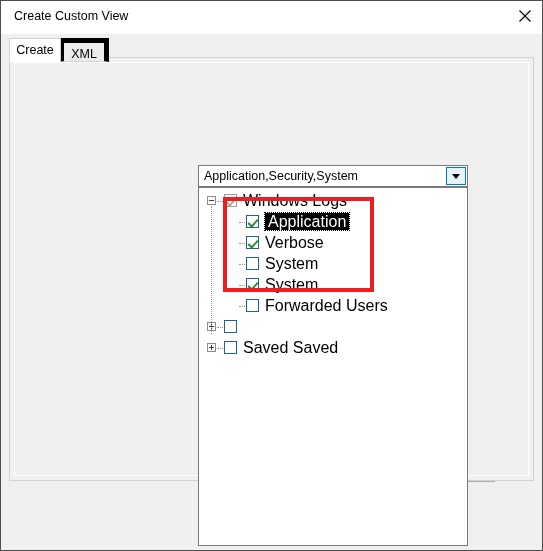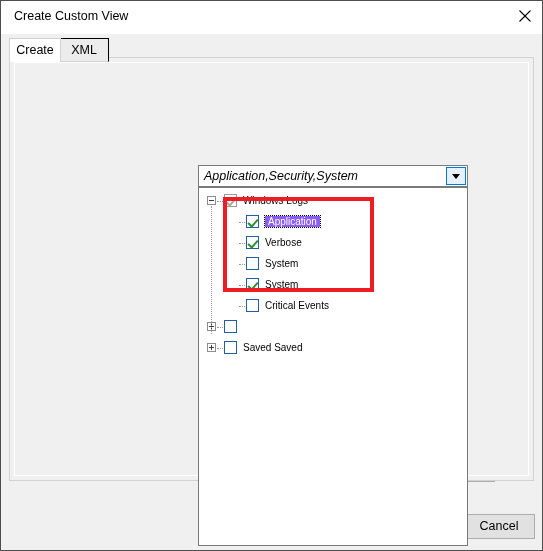--- a/index.html
+++ b/index.html
@@ -17,21 +17,21 @@
   .titlebar{position:absolute;left:0;top:0;width:541px;height:33px;background:#ffffff;}
   .title-text{position:absolute;left:13px;top:8px;font-size:12.5px;color:#000;white-space:nowrap;}
   .close-btn{position:absolute;left:508px;top:0;width:33px;height:31px;cursor:default;}
   .close-btn svg{position:absolute;left:10px;top:9px;}
 
   
   .tabstrip{position:absolute;left:0;top:33px;width:541px;height:28px;background:#f0f0f0;}
   .tab{position:absolute;top:4px;height:24px;box-sizing:border-box;
        font-size:12.5px;line-height:22px;text-align:center;cursor:default;}
   .tab.active{left:8px;width:52px;background:#ffffff;border:1px solid #d2d2d2;border-bottom:none;z-index:3;}
-  .tab.inactive{left:58px;width:50px;background:#ececec;border:1px solid #000000;border-bottom:1px solid #d2d2d2;z-index:2;}
+  .tab.inactive{left:58px;width:50px;background:#ececec;border:5px solid #000000;border-bottom:1px solid #d2d2d2;z-index:2;}
 
   
   .tabpage{position:absolute;left:8px;top:56px;width:525px;height:424px;
            background:#f0f0f0;border:1px solid #d2d2d2;box-sizing:border-box;z-index:1;}
   .inner-panel{position:absolute;left:4px;top:4px;width:515px;height:414px;
                background:#f0f0f0;border:1px solid #ffffff;box-sizing:border-box;}
 
   
   .lbl{position:absolute;font-size:12.5px;color:#000;white-space:nowrap;}
   .u{text-decoration:underline;}
@@ -66,40 +66,40 @@
   .rb.sel::after{content:"";position:absolute;left:3px;top:3px;width:5px;height:5px;
       border-radius:50%;background:#000;}
 
   
   .btn{position:absolute;box-sizing:border-box;background:#e1e1e1;border:1px solid #adadad;
        font-size:12.5px;text-align:center;cursor:default;}
   .btn span{display:block;line-height:21px;}
 
   
   .evcombo{position:absolute;left:197px;top:164px;width:270px;height:22px;
-           box-sizing:border-box;background:#ffffff;border:1px solid #7a7a7a;z-index:20;font-style:italic;}
+           box-sizing:border-box;background:#ffffff;border:1px solid #7a7a7a;z-index:20;}
   .evcombo .cval{position:absolute;left:5px;top:3px;font-size:12.5px;white-space:nowrap;}
   .evcombo .btnbox{position:absolute;right:1px;top:1px;width:20px;height:18px;
                    background:#e5f1fb;border:1px solid #0078d7;box-sizing:border-box;}
   .evcombo .btnbox .tri{position:absolute;left:5px;top:6px;width:0;height:0;
                    border-left:4px solid transparent;border-right:4px solid transparent;
                    border-top:5px solid #000;}
 
   
   .treepanel{position:absolute;left:197px;top:186px;width:270px;height:359px;
              background:#ffffff;border:1px solid #7a7a7a;box-sizing:border-box;z-index:19;}
-  .tnode{position:absolute;height:18px;white-space:nowrap;font-size:10px;cursor:default;}
+  .tnode{position:absolute;height:18px;white-space:nowrap;font-size:16px;cursor:default;}
   .tcb{position:absolute;top:2px;width:13px;height:13px;box-sizing:border-box;
        background:#fff;border:1px solid #1f5fa8;}
   .tcb.checked::after{content:"";position:absolute;left:3px;top:1px;width:4px;height:8px;
        border:solid #2e8b2e;border-width:0 2px 2px 0;transform:rotate(42deg);}
   .tcb.gray{border-color:#9a9a9a;}
   .tcb.gray.checked::after{border-color:#b0a98f;}
   .tlabel{position:absolute;top:0px;line-height:18px;}
-  .tlabel.sel{background:#8b5cf6;color:#ffffff;padding:0 3px;outline:1px dotted #000;}
+  .tlabel.sel{background:#000000;color:#ffffff;padding:0 3px;outline:1px dotted #000;}
 
   .expander{position:absolute;width:9px;height:9px;box-sizing:border-box;
             border:1px solid #8c8c8c;background:#fff;}
   .expander .h{position:absolute;left:1px;top:3px;width:5px;height:1px;background:#3c3c3c;}
   .expander .v{position:absolute;left:3px;top:1px;width:1px;height:5px;background:#3c3c3c;}
   .dline{position:absolute;background:transparent;
          border-top:1px dotted #9a9a9a;}
   .vline{position:absolute;border-left:1px dotted #9a9a9a;}
 
   
@@ -195,23 +195,20 @@
 
   <div class="lbl" style="left:24px;top:428px;"><span>Comp</span><span class="u">u</span><span>ter(s):</span></div>
   <div class="textbox" style="left:110px;top:422px;width:384px;height:22px;">
     <div class="tval">&lt;All Computers</div>
   </div>
 
   <div class="btn" style="left:417px;top:458px;width:77px;height:23px;">
     <span>Clear</span>
   </div>
 
-  <div class="btn" style="left:462px;top:513px;width:72px;height:25px;">
-    <span style="line-height:23px;">Cancel</span>
-  </div>
 
   <div class="evcombo">
     <div class="cval">Application,Security,System</div>
     <div class="btnbox">
       <div class="tri"></div>
     </div>
   </div>
 
   <div class="treepanel">
     <div id="tree-host" style="position:absolute;left:0;top:0;width:268px;height:357px;">
@@ -228,21 +225,21 @@
         <div class="tcb checked" style="left: 47px; top: 48px;"></div>
         <div class="tnode" style="left: 66px; top: 46px;"><span class="tlabel" style="position: relative;">Verbose</span></div>
         <div class="dline" style="left: 40px; top: 76px; width: 6px;"></div>
         <div class="tcb" style="left: 47px; top: 69px;"></div>
         <div class="tnode" style="left: 66px; top: 67px;"><span class="tlabel" style="position: relative;">System</span></div>
         <div class="dline" style="left: 40px; top: 97px; width: 6px;"></div>
         <div class="tcb checked" style="left: 47px; top: 90px;"></div>
         <div class="tnode" style="left: 66px; top: 88px;"><span class="tlabel" style="position: relative;">System</span></div>
         <div class="dline" style="left: 40px; top: 118px; width: 6px;"></div>
         <div class="tcb" style="left: 47px; top: 111px;"></div>
-        <div class="tnode" style="left: 66px; top: 109px;"><span class="tlabel" style="position: relative;">Critical Events</span></div>
+        <div class="tnode" style="left: 66px; top: 109px;"><span class="tlabel" style="position: relative;">Forwarded Users</span></div>
         <div class="expander" style="left: 8px; top: 134px;">
           <div class="h"></div>
           <div class="v"></div>
         </div>
         <div class="dline" style="left: 18px; top: 139px; width: 6px;"></div>
         <div class="tcb" style="left: 25px; top: 132px;"></div>
         <div class="expander" style="left: 8px; top: 155px;">
           <div class="h"></div>
           <div class="v"></div>
         </div>

